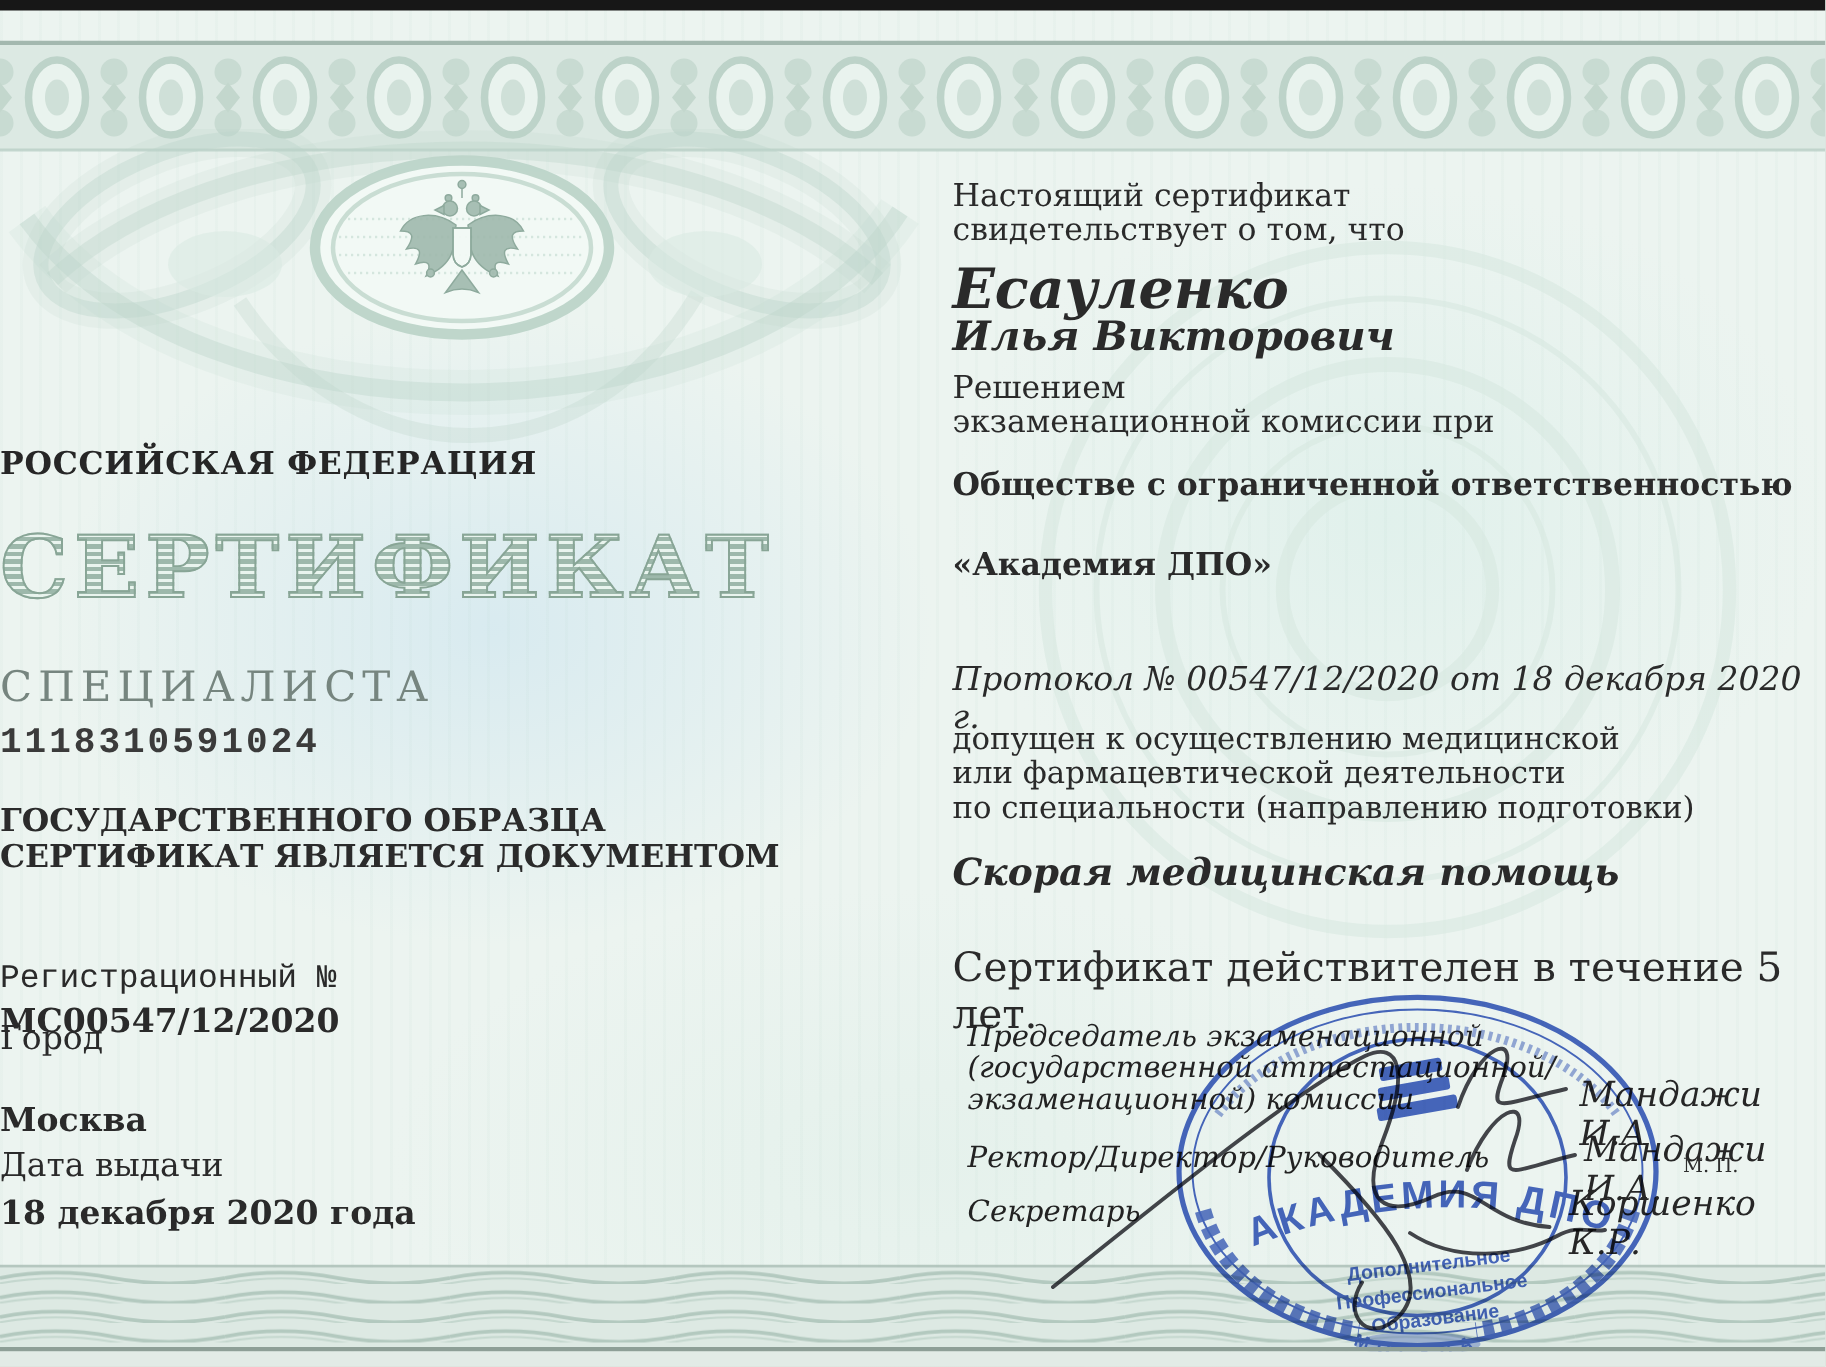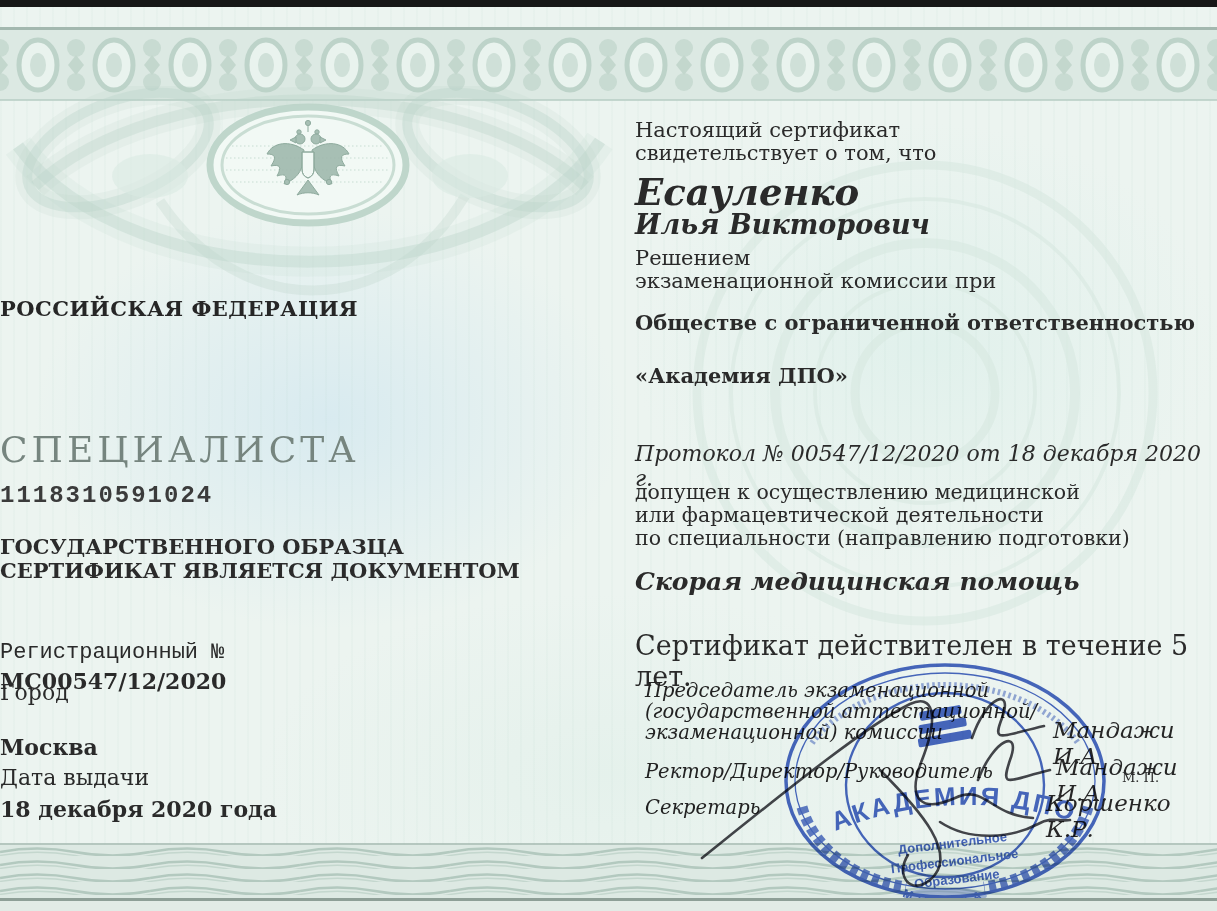--- a/index.html
+++ b/index.html
@@ -23,21 +23,21 @@
   .edge-bottom-line{left:0;top:898px;width:1217px;height:3px;background:#8e9f97;}
   .edge-bottom-fill{left:0;top:901px;width:1217px;height:10px;background:#e2ebe6;}
   .country{left:0;top:296px;width:612px;font-size:21px;font-weight:bold;letter-spacing:.5px;color:#262626;}
   .cert-title{
     left:0;top:348px;width:612px;
     font-size:57px;font-weight:bold;letter-spacing:4px;line-height:62px;
     background:repeating-linear-gradient(180deg,#9db8ab 0 3px,#e9f4ee 3px 5px);
     -webkit-background-clip:text;background-clip:text;color:transparent;
     -webkit-text-stroke:1.3px #88a596;
   }
-  .cert-sub{left:0;top:429px;width:612px;font-size:36px;letter-spacing:4px;color:#76857f;}
+  .cert-sub{left:0;top:441px;width:612px;font-size:28px;letter-spacing:4px;color:#76857f;}
   .cert-number{left:0;top:482px;width:612px;font-family:"Liberation Mono",monospace;font-weight:bold;font-size:24px;letter-spacing:2px;color:#3b3b3b;}
   .state-note{left:0;top:535px;width:612px;font-size:21px;line-height:24px;font-weight:600;color:#2b2b2b;}
   .reg-label{left:0;top:640px;width:612px;font-size:22px;font-family:Liberation Mono, monospace;}
   .reg-value{left:0;top:668px;width:612px;font-size:22px;font-weight:bold;}
   .city-label{left:0;top:680px;width:612px;font-size:22px;}
   .city-value{left:0;top:734px;width:612px;font-size:22px;font-weight:bold;}
   .date-label{left:0;top:765px;width:612px;font-size:22px;}
   .date-value{left:0;top:796px;width:612px;font-size:22px;font-weight:bold;}
 
   
@@ -154,20 +154,21 @@
         <rect width="150" height="13" fill="#dde9e3"></rect>
         <path d="M0,9 Q37,2 75,9 T150,9" fill="none" stroke="#b3c9bf" stroke-width="2.4"></path>
         <path d="M0,12.5 Q37,6 75,12.5 T150,12.5" fill="none" stroke="#c4d7ce" stroke-width="1.4"></path>
       </pattern>
     </defs>
     <rect x="0" y="2" width="1217" height="53" fill="url(#waves)"></rect>
     <rect x="0" y="0" width="1217" height="2" fill="#a8bcb3" opacity=".8"></rect>
   </svg>
 
   <div class="abs ctr country">РОССИЙСКАЯ ФЕДЕРАЦИЯ</div>
+  <div class="abs ctr cert-title">СЕРТИФИКАТ</div>
   <div class="abs ctr cert-sub">СПЕЦИАЛИСТА</div>
   <div class="abs ctr cert-number">1118310591024</div>
   <div class="abs ctr state-note">
     <div>ГОСУДАРСТВЕННОГО ОБРАЗЦА</div>
     <div>СЕРТИФИКАТ ЯВЛЯЕТСЯ ДОКУМЕНТОМ</div>
   </div>
   <div class="abs ctr reg-label">Регистрационный №</div>
   <div class="abs ctr reg-value">МС00547/12/2020</div>
   <div class="abs ctr city-label">Город</div>
   <div class="abs ctr city-value">Москва</div>

